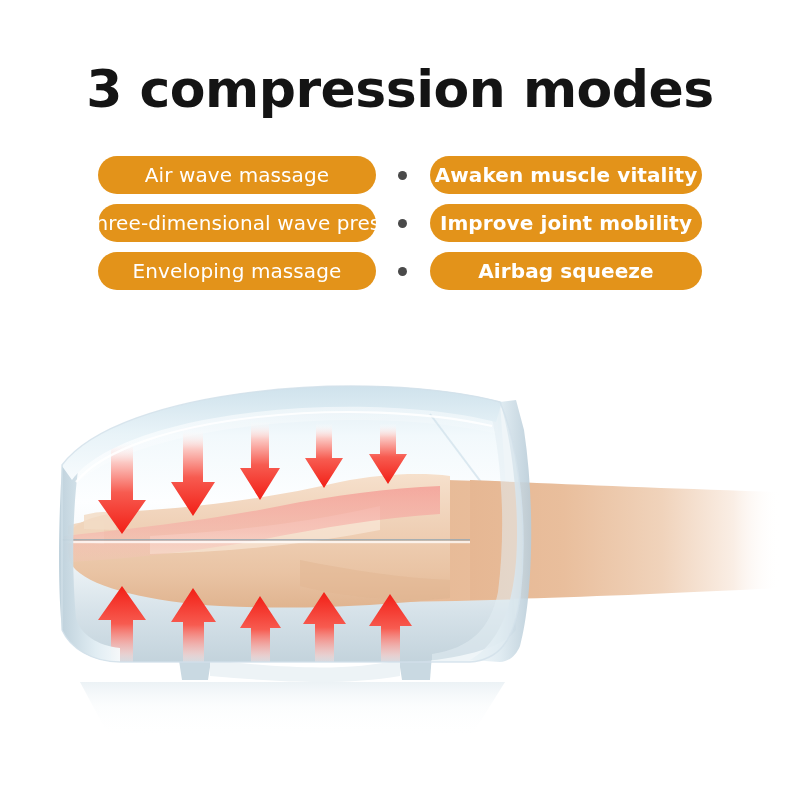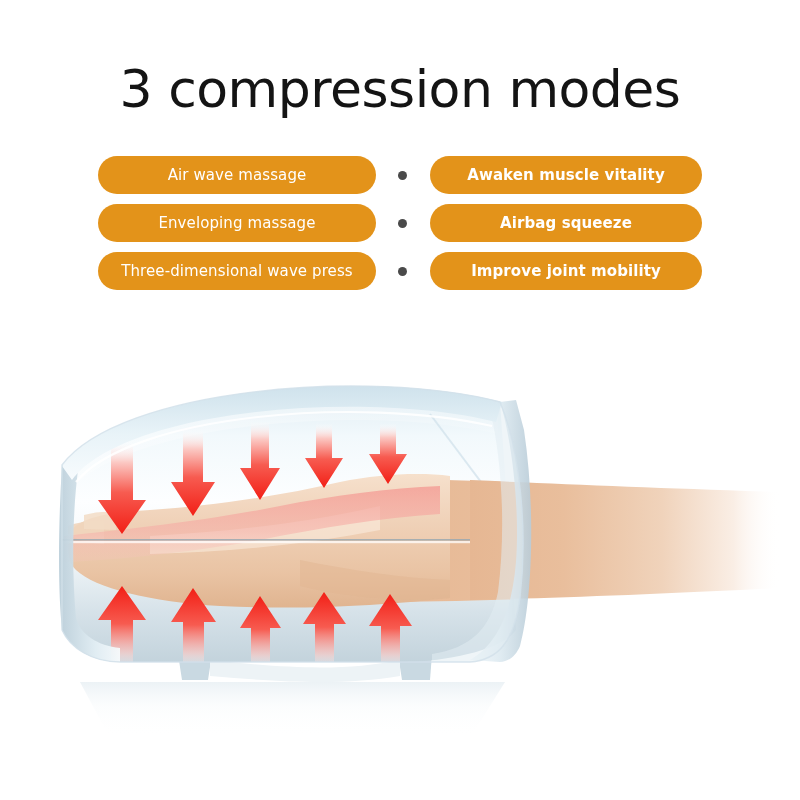--- a/index.html
+++ b/index.html
@@ -20,21 +20,21 @@
   }
 
   
   #title {
     position: absolute;
     left: 0;
     top: 58px;
     width: 800px;
     text-align: center;
     font-size: 52px;
-    font-weight: 400;
+    font-weight: 700;
     letter-spacing: -0.5px;
     color: #141414;
     font-family: "DejaVu Sans", sans-serif;
     line-height: 62px;
     white-space: nowrap;
   }
 
   
   #modes {
     position: absolute;
@@ -52,21 +52,21 @@
 
   .pill {
     position: absolute;
     height: 38px;
     border-radius: 19px;
     background: #E3931A;
     color: #ffffff;
     display: flex;
     align-items: center;
     justify-content: center;
-    font-size: 15px;
+    font-size: 20px;
     font-family: "DejaVu Sans", sans-serif;
     letter-spacing: 0.1px;
     white-space: nowrap;
     line-height: 1;
   }
 
   .pill.left  { left: 98px;  width: 278px; }
   .pill.right { left: 430px; width: 272px; font-weight: bold; }
 
   .sep-dot {
@@ -99,29 +99,29 @@
 
   <div id="modes">
 
     <div class="mode-row">
       <div class="pill left">Air wave massage</div>
       <div class="sep-dot"></div>
       <div class="pill right">Awaken muscle vitality</div>
     </div>
 
     <div class="mode-row">
+      <div class="pill left">Three-dimensional wave press</div>
+      <div class="sep-dot"></div>
+      <div class="pill right">Improve joint mobility</div>
+    </div>
+
+    <div class="mode-row">
       <div class="pill left">Enveloping massage</div>
       <div class="sep-dot"></div>
       <div class="pill right">Airbag squeeze</div>
-    </div>
-
-    <div class="mode-row">
-      <div class="pill left">Three-dimensional wave press</div>
-      <div class="sep-dot"></div>
-      <div class="pill right">Improve joint mobility</div>
     </div>
 
   </div>
 
   <div id="product">
     <svg width="800" height="470" viewBox="0 0 800 470" xmlns="http://www.w3.org/2000/svg">
       <defs>
 
         <linearGradient id="gShellBody" x1="0" y1="0" x2="0" y2="1">
           <stop offset="0" stop-color="#DCEAF2"></stop>

